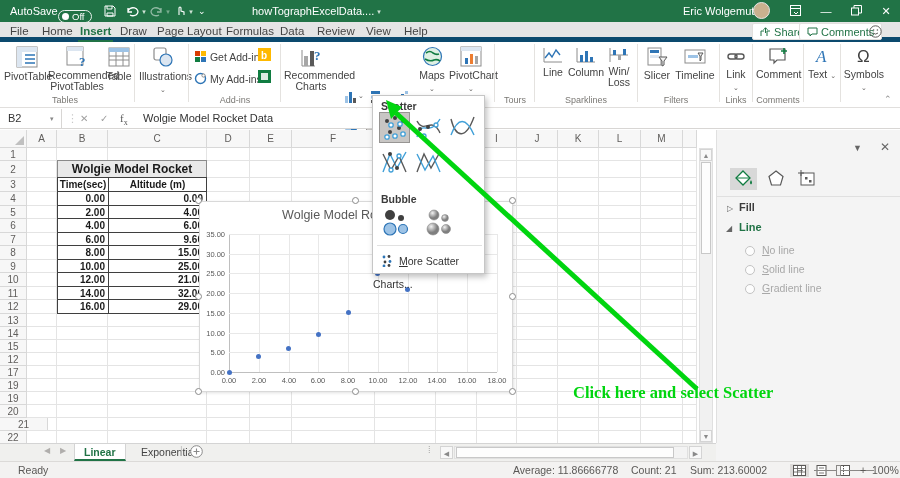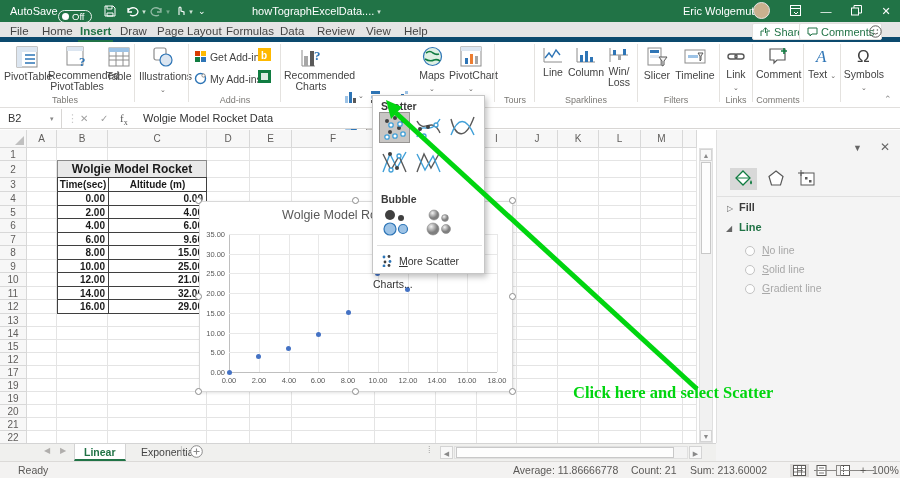--- a/index.html
+++ b/index.html
@@ -457,21 +457,21 @@
       <div class="rowhdr" style="position: absolute; left: 0px; top: 156.5px; width: 27px; height: 13.5px; line-height: 13.5px;">11</div>
       <div class="rowhdr" style="position: absolute; left: 0px; top: 170px; width: 27px; height: 13.5px; line-height: 13.5px;">12</div>
       <div class="rowhdr" style="position: absolute; left: 0px; top: 183.5px; width: 27px; height: 13px; line-height: 13px;">13</div>
       <div class="rowhdr" style="position: absolute; left: 0px; top: 196.5px; width: 27px; height: 13px; line-height: 13px;">14</div>
       <div class="rowhdr" style="position: absolute; left: 0px; top: 209.5px; width: 27px; height: 13px; line-height: 13px;">15</div>
       <div class="rowhdr" style="position: absolute; left: 0px; top: 222.5px; width: 27px; height: 13px; line-height: 13px;">12</div>
       <div class="rowhdr" style="position: absolute; left: 0px; top: 235.5px; width: 27px; height: 13px; line-height: 13px;">17</div>
       <div class="rowhdr" style="position: absolute; left: 0px; top: 248.5px; width: 27px; height: 13px; line-height: 13px;">19</div>
       <div class="rowhdr" style="position: absolute; left: 0px; top: 261.5px; width: 27px; height: 13px; line-height: 13px;">19</div>
       <div class="rowhdr" style="position: absolute; left: 0px; top: 274.5px; width: 27px; height: 13px; line-height: 13px;">20</div>
-      <div class="rowhdr" style="position: absolute; left: 0px; top: 287.5px; width: 27px; height: 13px; line-height: 13px;">21</div>
+      <div class="rowhdr" style="position: absolute; left: 0px; top: 287.5px; width: 48px; height: 13px; line-height: 13px;">21</div>
       <div class="rowhdr" style="position: absolute; left: 0px; top: 300.5px; width: 27px; height: 13px; line-height: 13px;">22</div>
       <div class="gline-v" style="position: absolute; left: 56px; top: 18px; height: 295.5px;"></div>
       <div class="gline-v" style="position: absolute; left: 107px; top: 18px; height: 295.5px;"></div>
       <div class="gline-v" style="position: absolute; left: 206px; top: 18px; height: 295.5px;"></div>
       <div class="gline-v" style="position: absolute; left: 249px; top: 18px; height: 295.5px;"></div>
       <div class="gline-v" style="position: absolute; left: 291px; top: 18px; height: 295.5px;"></div>
       <div class="gline-v" style="position: absolute; left: 374px; top: 18px; height: 295.5px;"></div>
       <div class="gline-v" style="position: absolute; left: 435px; top: 18px; height: 295.5px;"></div>
       <div class="gline-v" style="position: absolute; left: 476px; top: 18px; height: 295.5px;"></div>
       <div class="gline-v" style="position: absolute; left: 516px; top: 18px; height: 295.5px;"></div>

